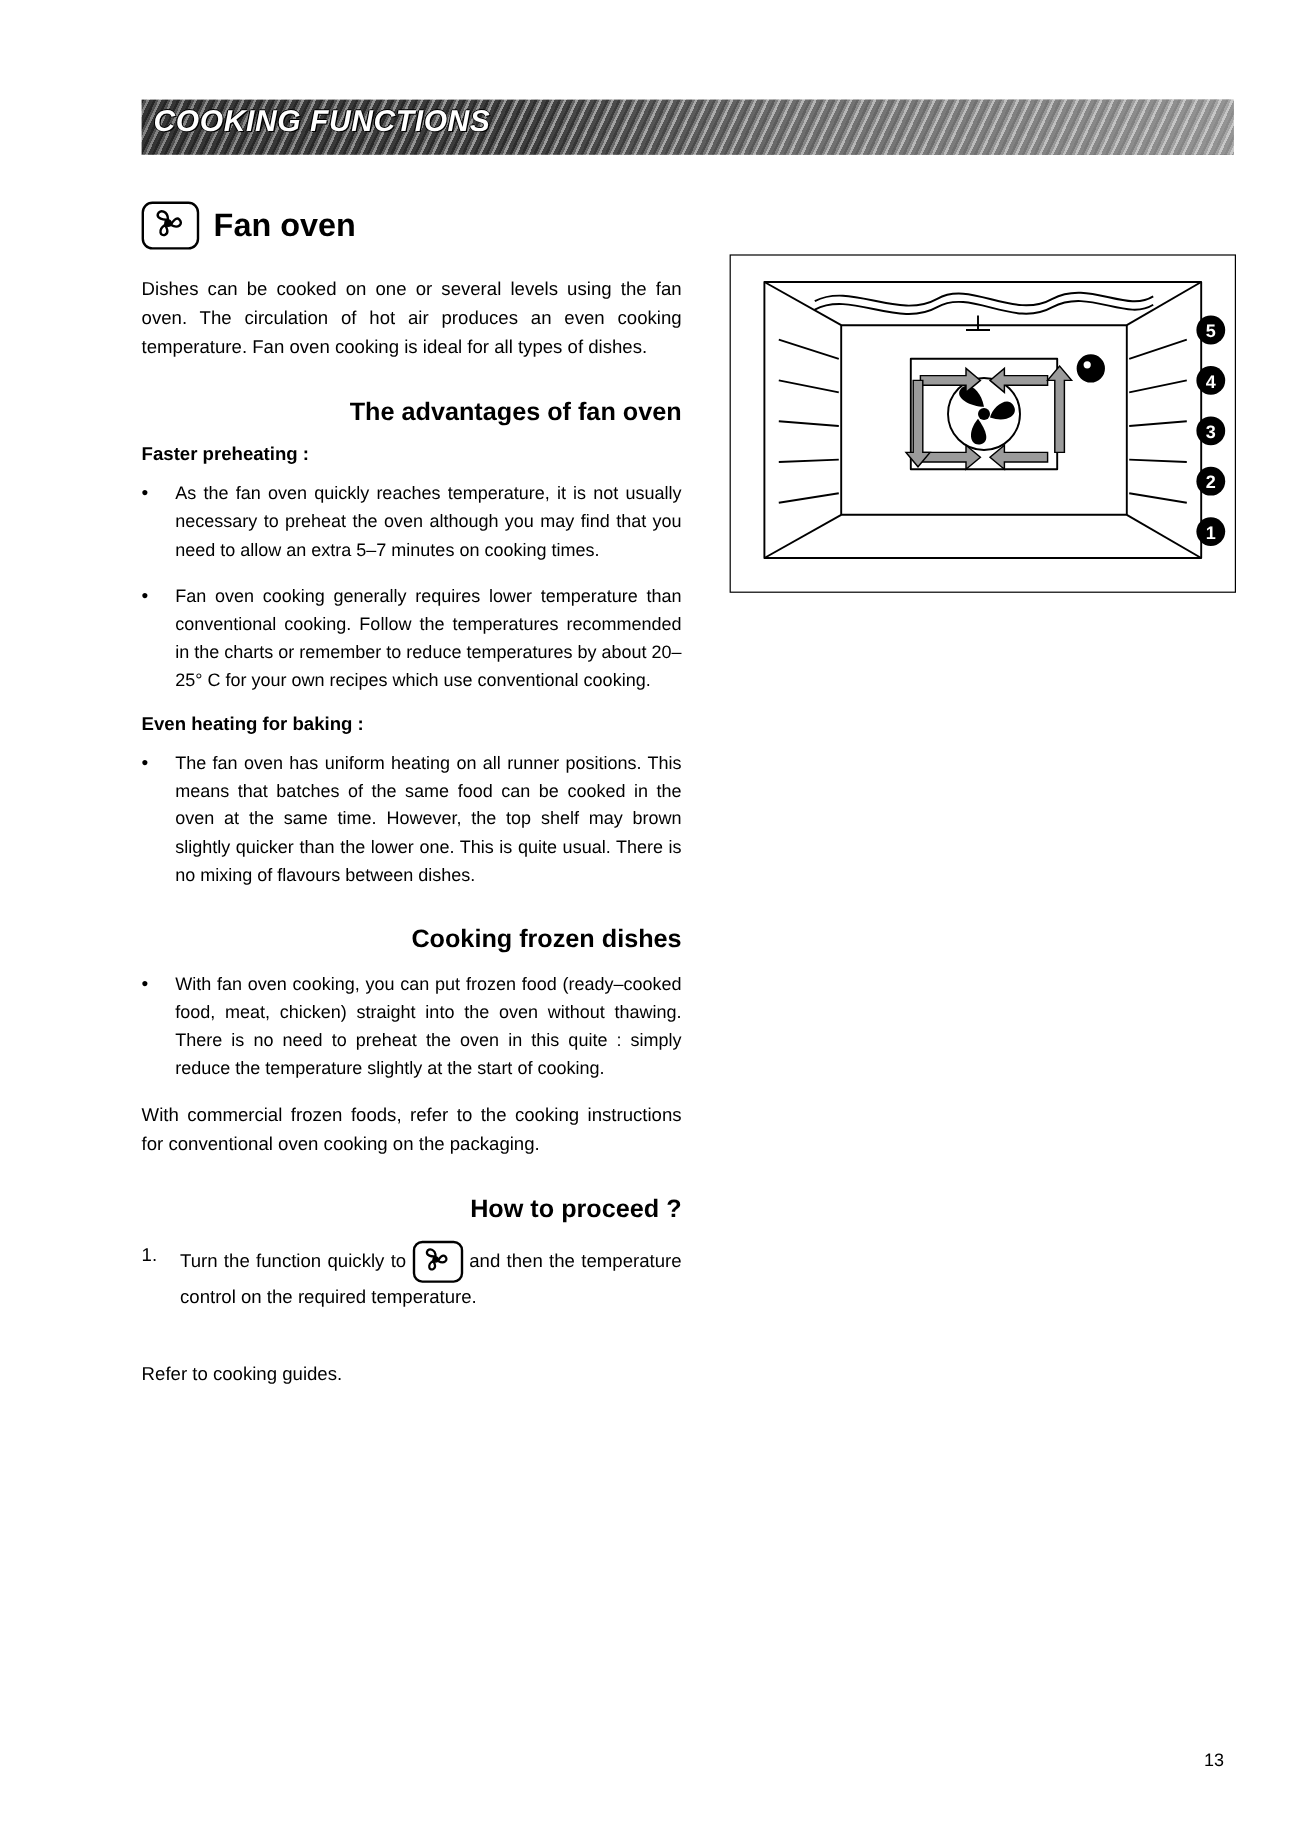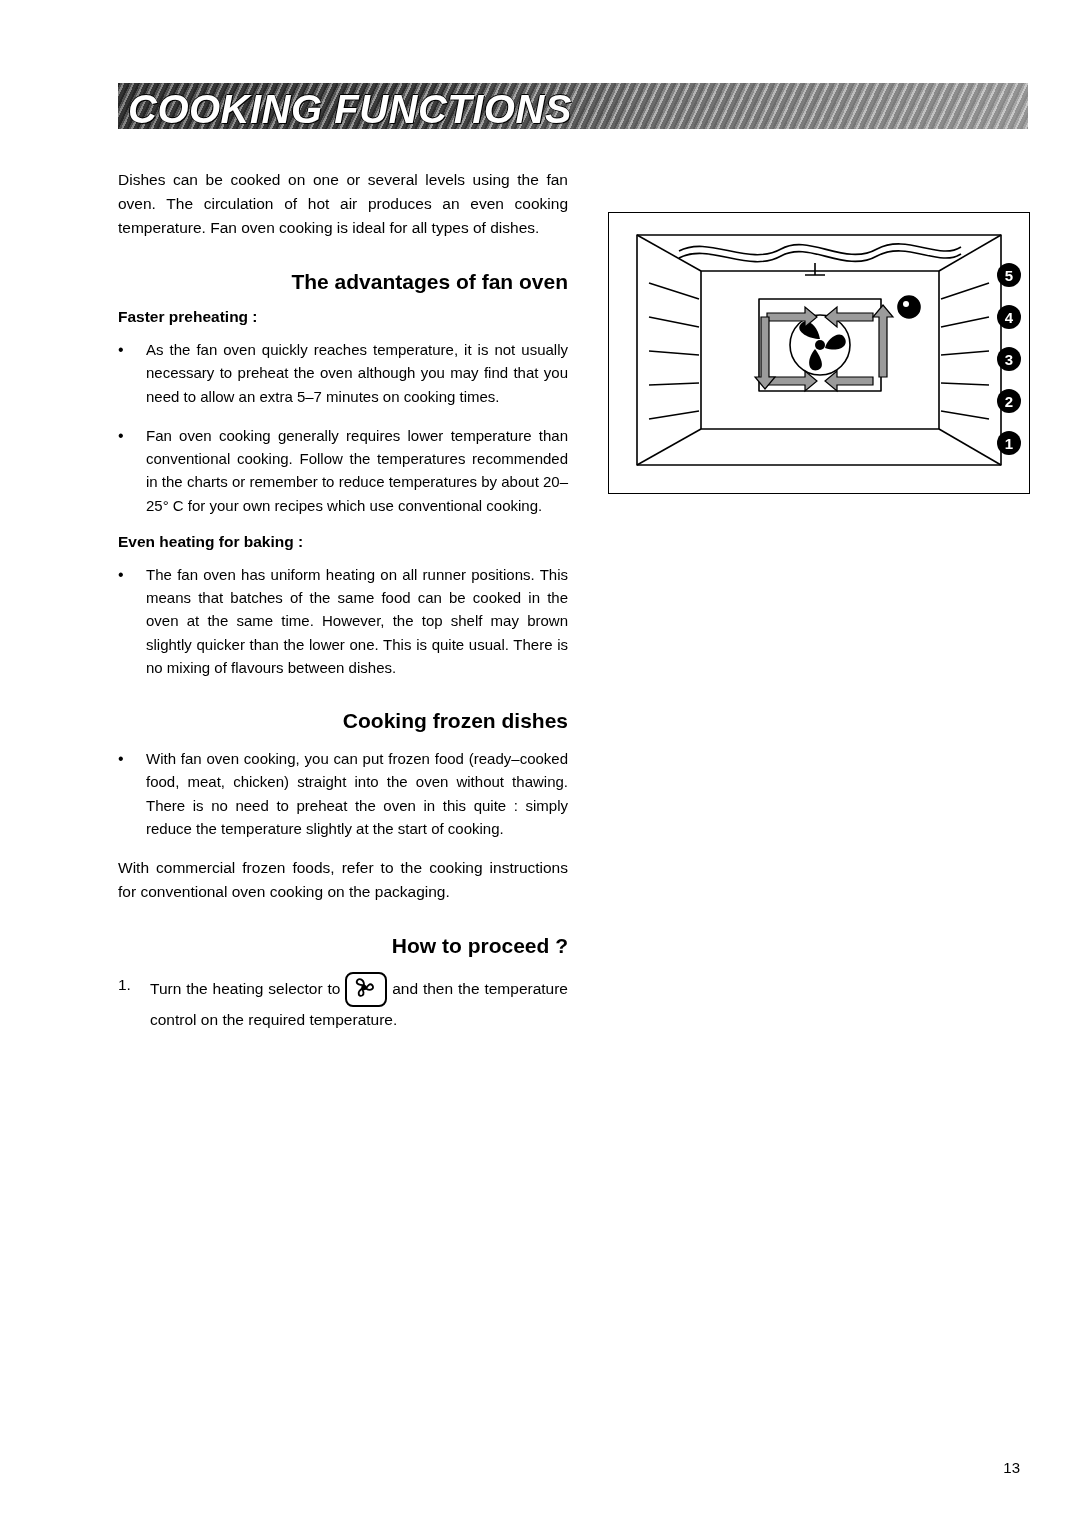--- a/index.html
+++ b/index.html
@@ -40,21 +40,21 @@
   .banner-fade {
     position: absolute;
     inset: 0;
     background: linear-gradient(90deg, rgba(0,0,0,0.15) 0%, rgba(255,255,255,0.0) 35%, rgba(255,255,255,0.25) 60%, rgba(255,255,255,0.45) 100%);
     pointer-events: none;
   }
   .banner-title {
     position: absolute;
     left: 10px;
     top: 4px;
-    font-size: 40px;
+    font-size: 25px;
     font-weight: bold;
     font-style: italic;
     letter-spacing: 0.5px;
     color: #ffffff;
     text-shadow: 1px 1px 0 #000, -1px 0 0 #000, 0 -1px 0 #000;
     white-space: nowrap;
   }
 
   
   .col-left {
@@ -168,20 +168,33 @@
 
 <div class="page">
 
   <div class="banner">
     <div class="banner-fade"></div>
     <div class="banner-title">COOKING FUNCTIONS</div>
   </div>
 
   <div class="col-left">
 
+    <h1 class="section-title">
+      <span class="fan-badge">
+        <svg width="40" height="32" viewBox="0 0 40 32">
+          <g stroke="#000" stroke-width="2" fill="none" stroke-linecap="round">
+            <circle cx="20" cy="16" r="3.2" fill="#000" stroke="none"></circle>
+            <path d="M20 13 C20 6, 13 4, 11.5 8.5 C10.5 12, 16 13.5, 20 13 Z"></path>
+            <path d="M22.6 17.5 C28.5 21, 33 16.5, 29.5 13 C27 10.5, 23.5 14.5, 22.6 17.5 Z"></path>
+            <path d="M17.4 17.5 C11.5 21.5, 13.5 27.5, 17.8 25.5 C20.8 24, 19.2 19.8, 17.4 17.5 Z"></path>
+          </g>
+        </svg>
+      </span>
+      <span>Fan oven</span>
+    </h1>
 
     <p class="body"><span>Dishes can be cooked on </span><b>one or several levels</b><span> using the fan oven. The circulation of hot air produces an even cooking temperature. Fan oven cooking is ideal for all types of dishes.</span></p>
 
     <h2 class="sub-title">The advantages of fan oven</h2>
 
     <h3 class="lead-in">Faster preheating :</h3>
     <div class="bullet-row">
       <div class="bullet-dot">•</div>
       <div class="bullet-text">As the fan oven quickly reaches temperature, it is not usually necessary to preheat the oven although you may find that you need to allow an extra 5–7 minutes on cooking times.</div>
     </div>
@@ -204,35 +217,36 @@
       <div class="bullet-text"><span>With fan oven cooking, you can put frozen food (ready–cooked food, meat, chicken) straight into the oven </span><b>without thawing</b><span>. There is no need to preheat the oven in this quite : simply reduce the temperature slightly at the start of cooking.</span></div>
     </div>
 
     <p class="body">With commercial frozen foods, refer to the cooking instructions for conventional oven cooking on the packaging.</p>
 
     <h2 class="sub-title">How to proceed ?</h2>
 
     <div class="num-row">
       <div class="num-label">1.</div>
       <div class="num-text">
-        <span>Turn the heating selector to</span>
+        <span>Turn the function quickly to</span>
         <span class="fan-badge small">
           <svg width="34" height="27" viewBox="0 0 40 32">
             <g stroke="#000" stroke-width="2.2" fill="none" stroke-linecap="round">
               <circle cx="20" cy="16" r="3.2" fill="#000" stroke="none"></circle>
               <path d="M20 13 C20 6, 13 4, 11.5 8.5 C10.5 12, 16 13.5, 20 13 Z"></path>
               <path d="M22.6 17.5 C28.5 21, 33 16.5, 29.5 13 C27 10.5, 23.5 14.5, 22.6 17.5 Z"></path>
               <path d="M17.4 17.5 C11.5 21.5, 13.5 27.5, 17.8 25.5 C20.8 24, 19.2 19.8, 17.4 17.5 Z"></path>
             </g>
           </svg>
         </span>
         <span>and then the temperature control on the required temperature.</span>
       </div>
     </div>
 
+    <p class="body" style="margin-top:40px;">Refer to cooking guides.</p>
   </div>
 
   <div class="oven-box">
     <svg width="418" height="278" viewBox="0 0 418 278">
       <g fill="none" stroke="#000" stroke-width="1.6" stroke-linejoin="round">
 
         <path d="M28 22 L392 22 L392 252 L28 252 Z"></path>
 
         <path d="M92 58 L330 58 L330 216 L92 216 Z"></path>
 

